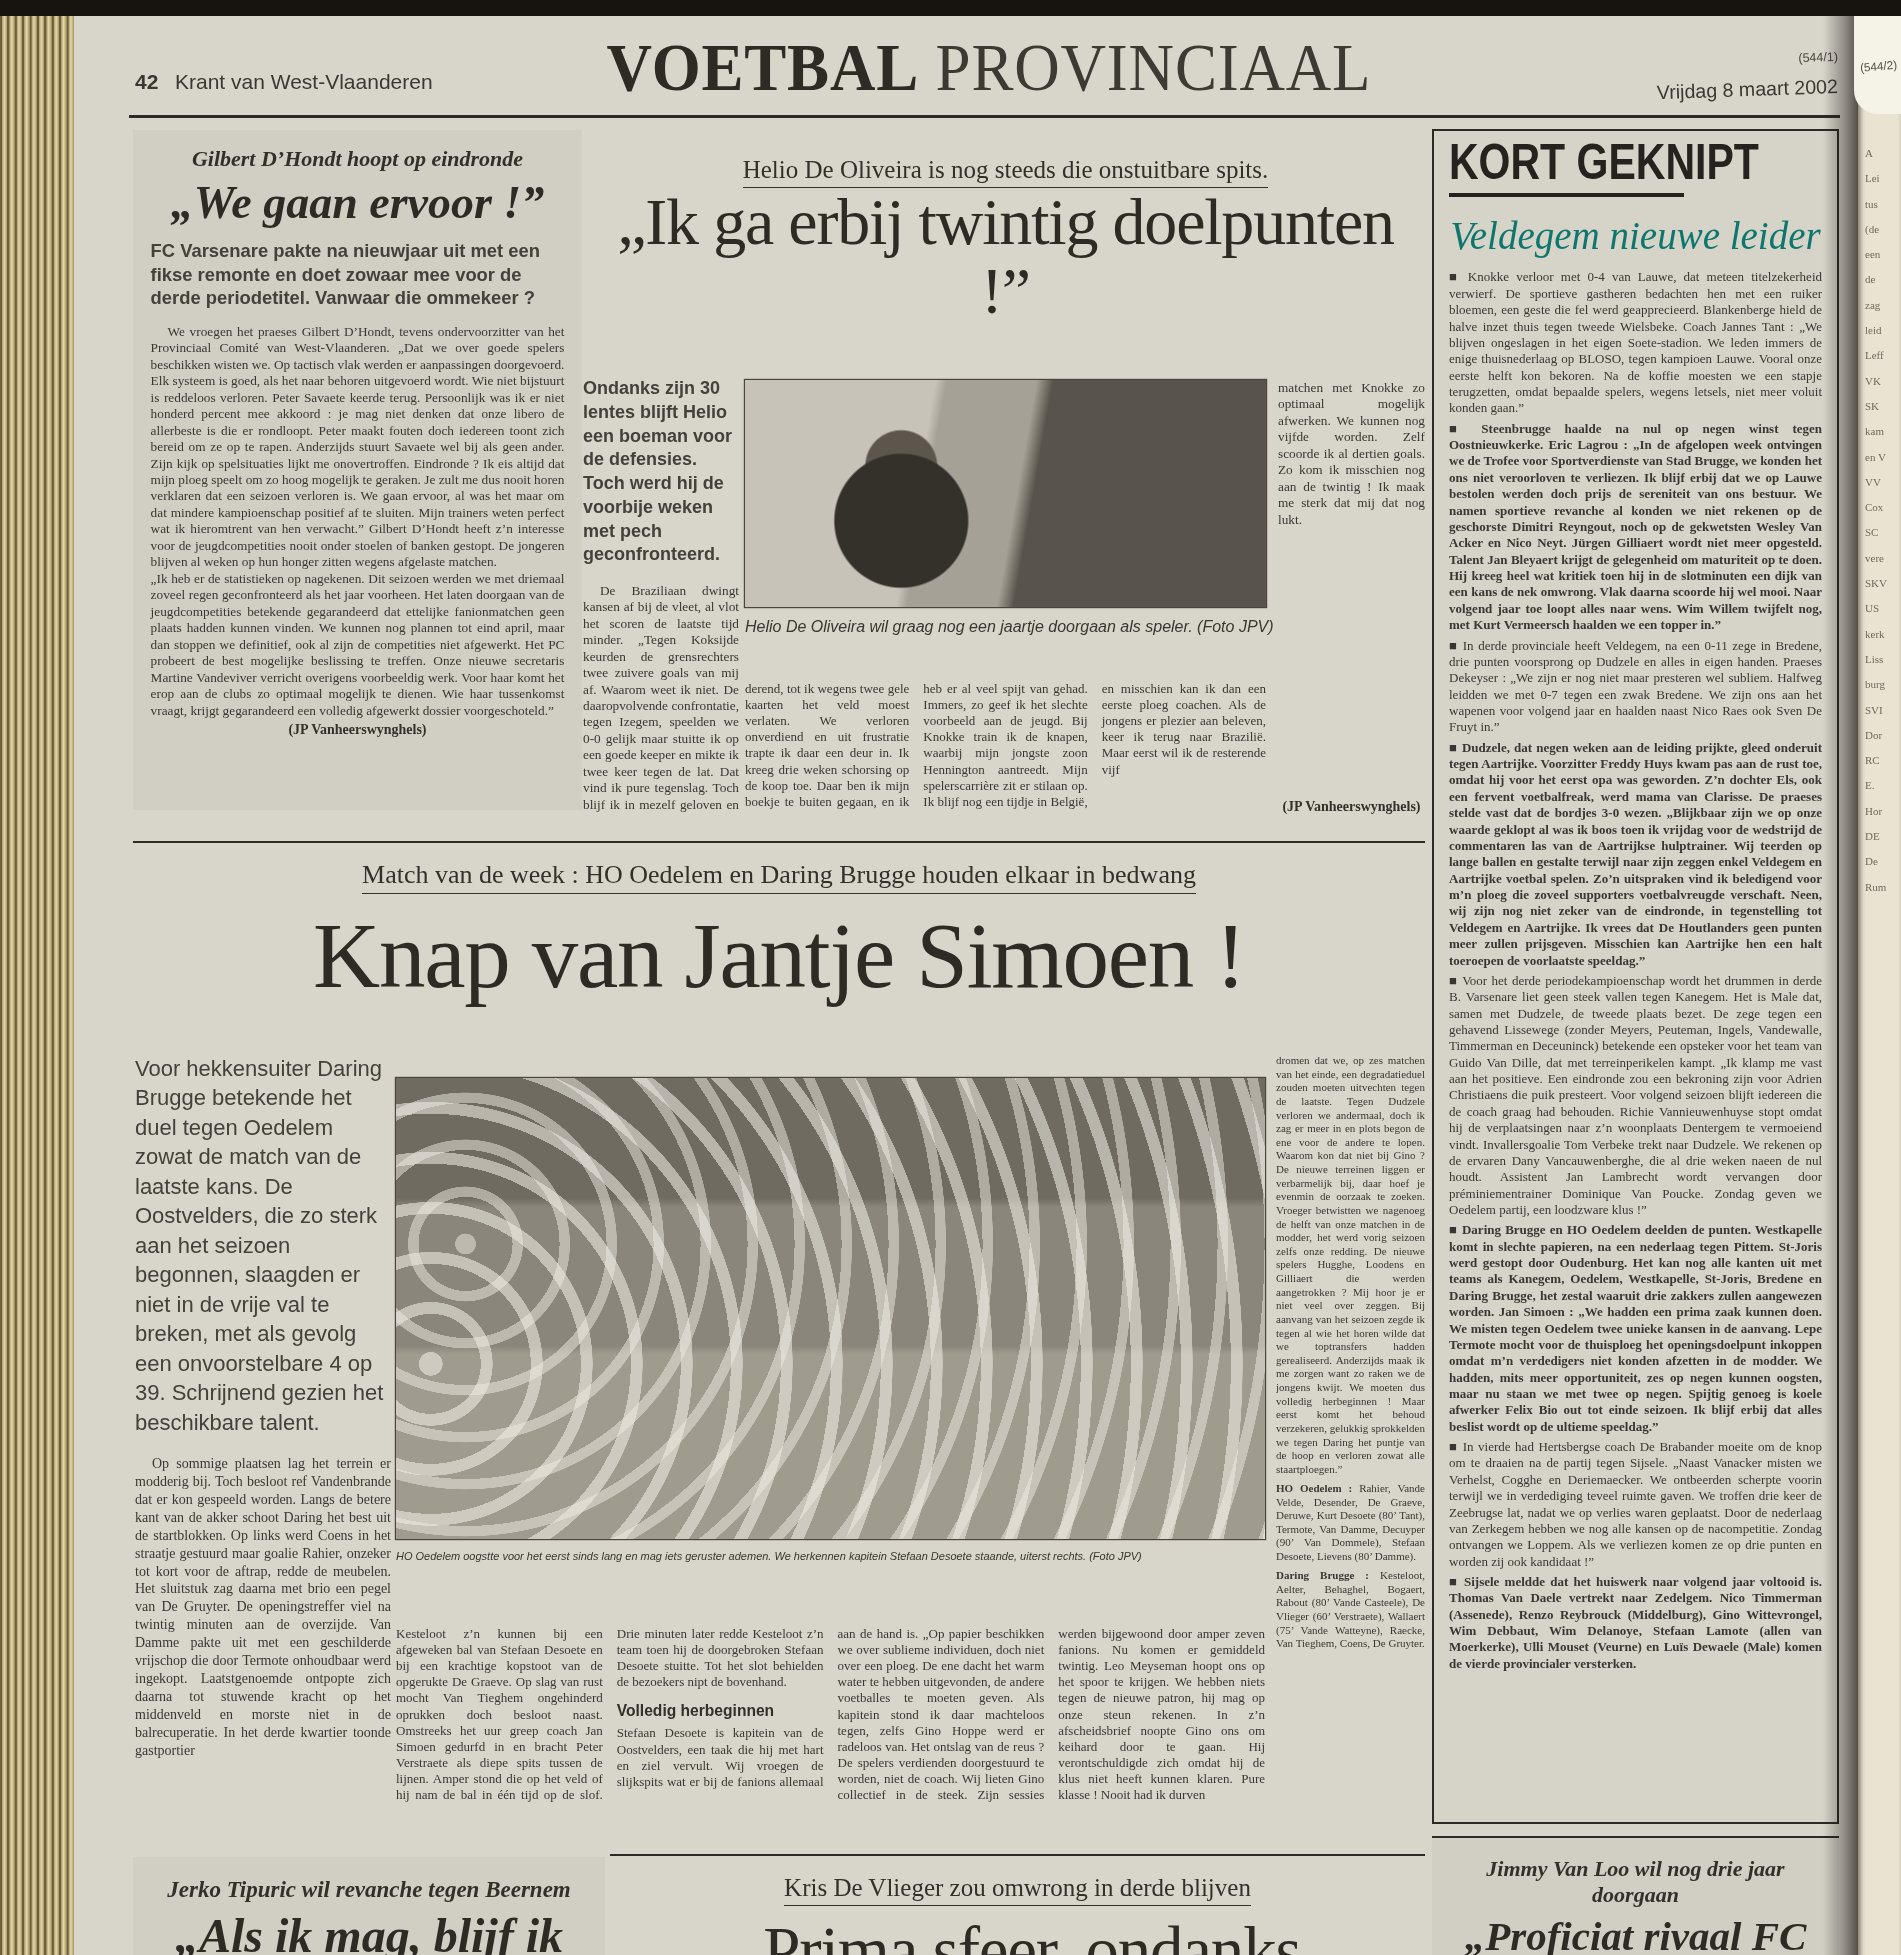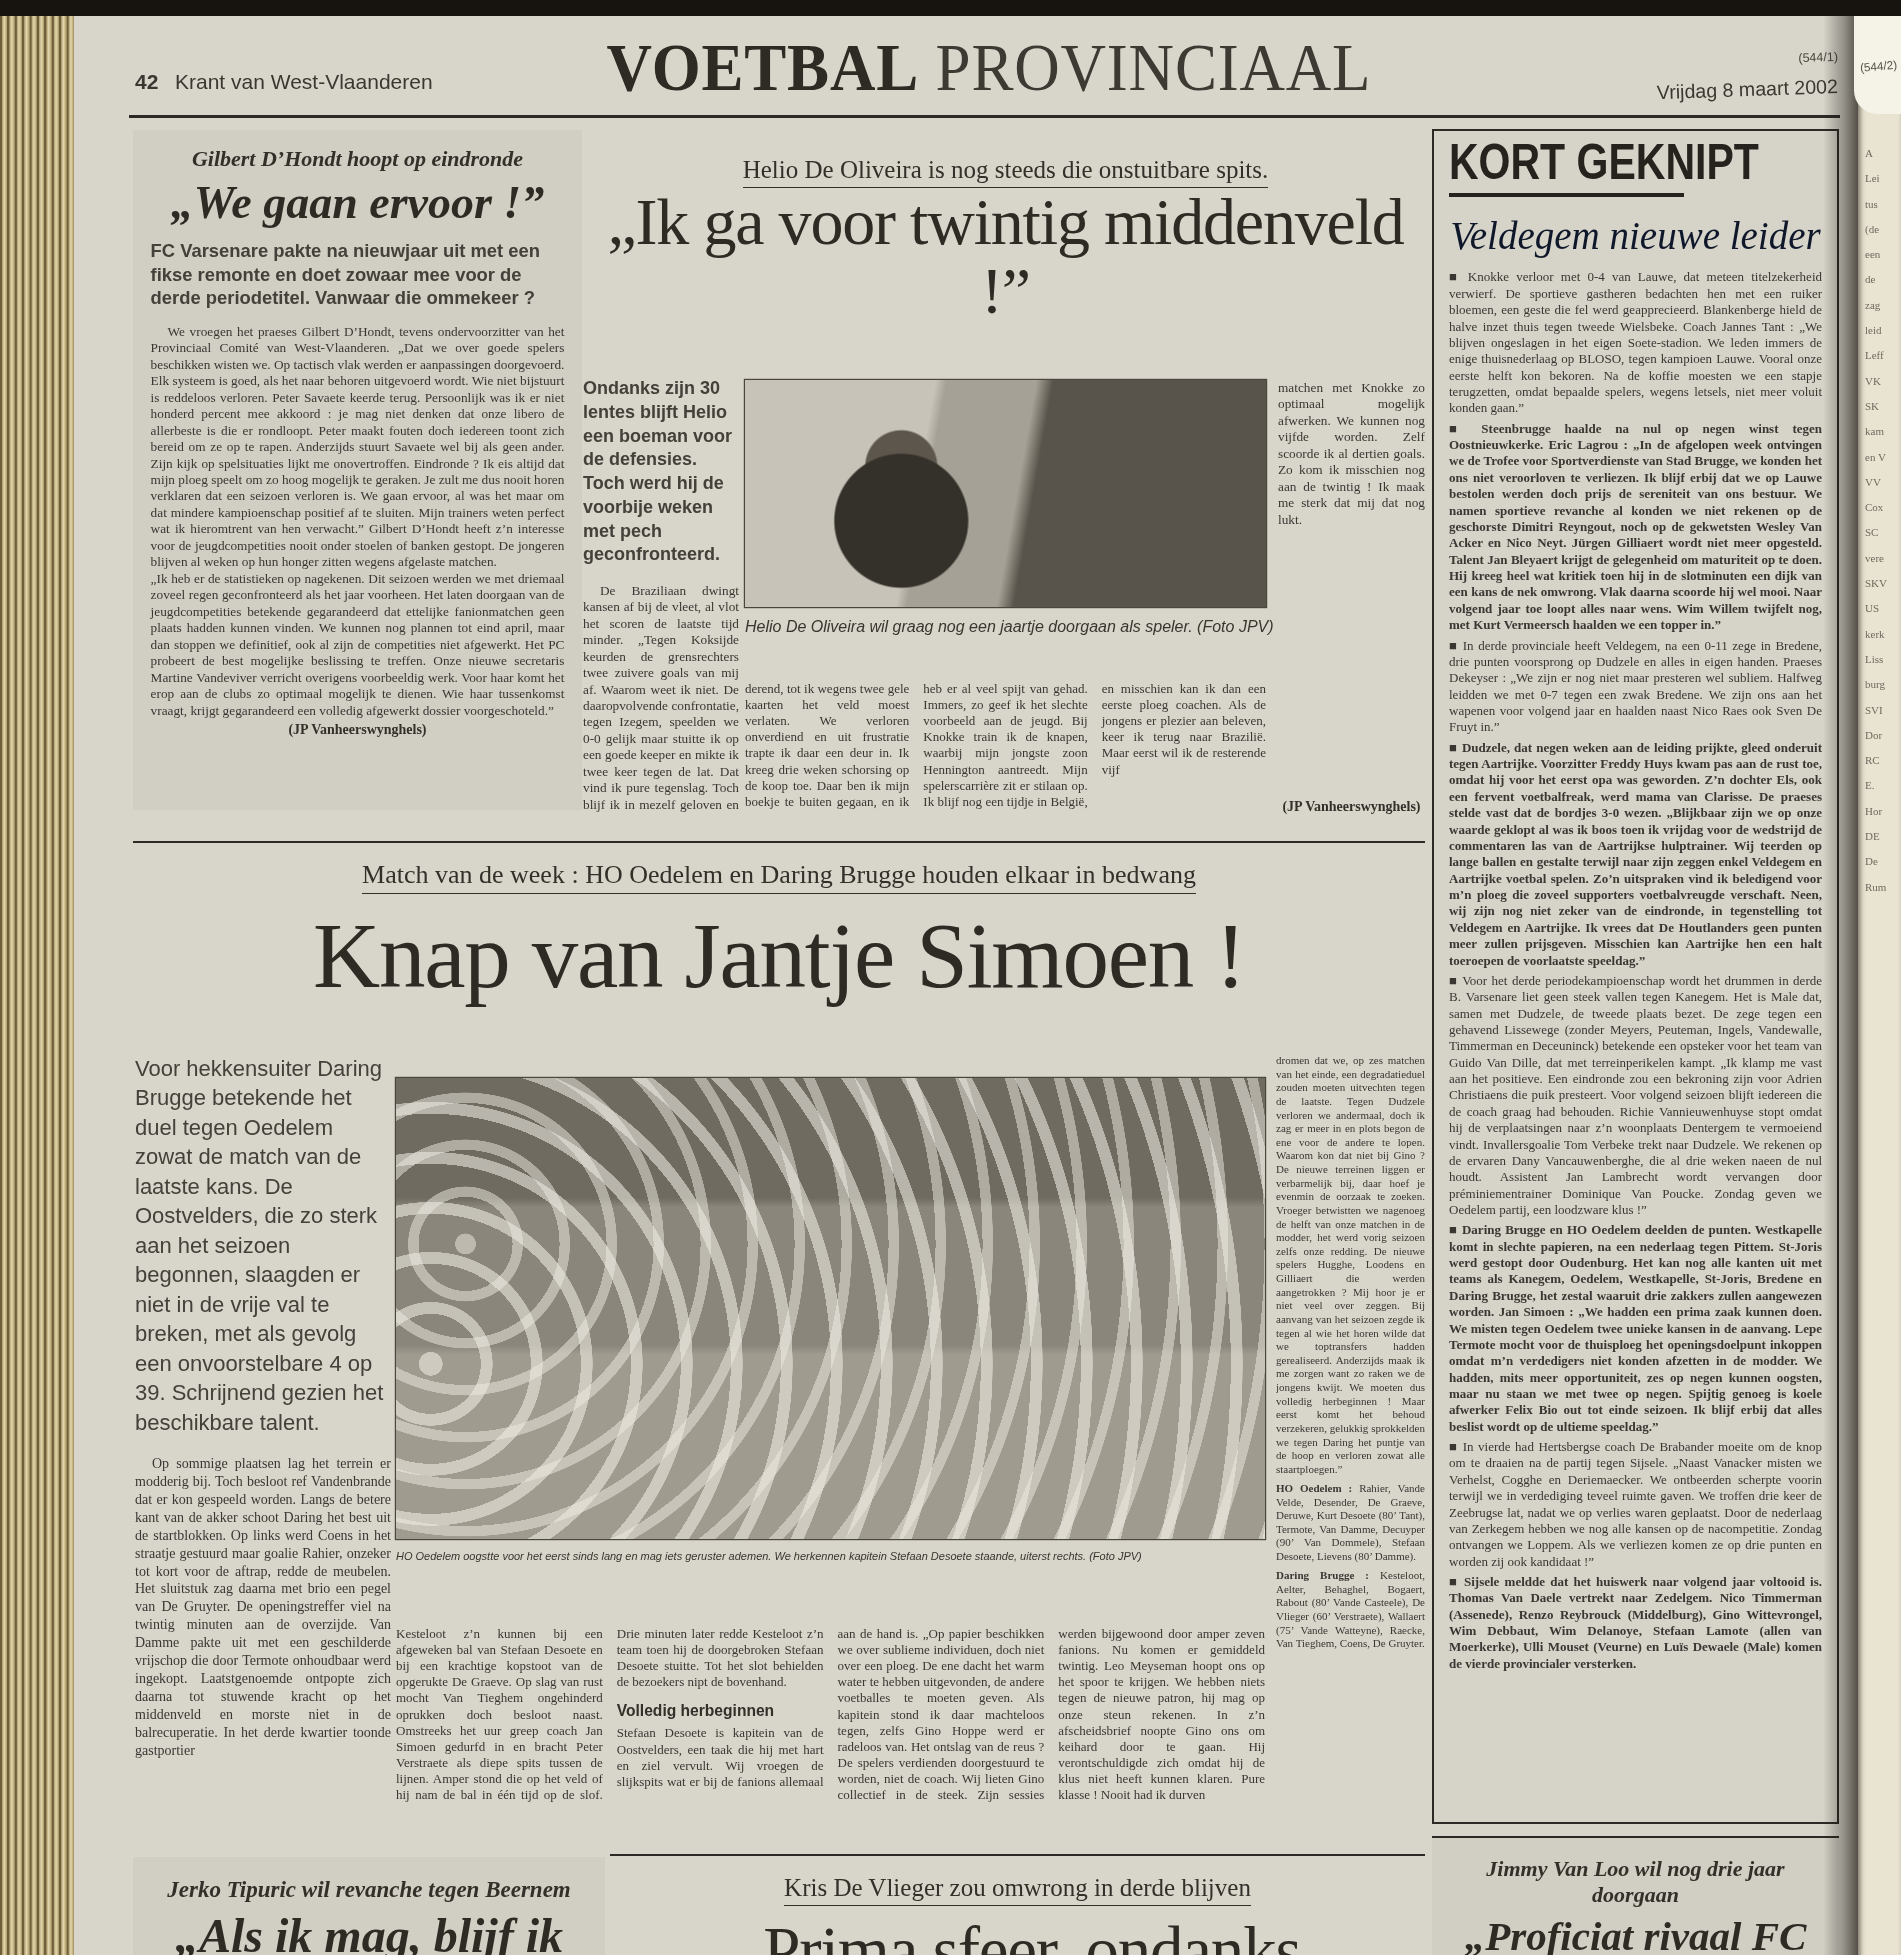--- a/index.html
+++ b/index.html
@@ -54,21 +54,21 @@
   .photo-team{background:
      repeating-radial-gradient(circle at 8% 36%, rgba(238,235,226,.5) 0 10.2px, transparent 10.6px 47px),
      repeating-radial-gradient(circle at 4% 62%, rgba(244,241,232,.55) 0 11.7px, transparent 12px 50px),
      linear-gradient(180deg,#6f6b61 0 26%,#8a867b 28% 58%,#a09b8f 60% 100%);}
   .subhead{font-family:"Liberation Sans",sans-serif;font-weight:bold;font-size:15.6px;margin:10.2px 0 5.5px 0;color:#33302a;}
   
   .kort{border:2.3px solid #2c2a25;background:#d6d3c9;}
   .kort-title{font-family:"Liberation Sans","DejaVu Sans",sans-serif;font-weight:bold;font-size:50px;
      color:#26231e;transform:scaleX(.82);transform-origin:left;white-space:nowrap;}
   .kort-bar{width:235px;height:3.9px;background:#26231e;margin-top:2.3px;}
-  .kort-sub{font-style:italic;font-size:39px;text-align:center;color:#0f172a;margin:15.6px 0 11.7px 0;font-weight:500;}
+  .kort-sub{font-style:italic;font-size:39px;text-align:center;color:#0f766e;margin:15.6px 0 11.7px 0;font-weight:500;}
   .kort-item{font-size:13px;line-height:1.26;text-align:justify;margin-bottom:3.9px;}
   .kort-item.bold{font-weight:bold;}
   .cols3{column-count:3;column-gap:14px;}
   .cols4{column-count:4;column-gap:14px;}
   .clip{overflow:hidden;}
   .rule{background:#2d2a25;}
 </style>
 </head>
 <body>
 
@@ -88,21 +88,21 @@
     <div class="hl hl-i" style="font-size:46px;margin:7px 0 11.7px 0;">„We gaan ervoor !”</div>
     <div class="lede" style="font-size:18.4px;margin-bottom:13.3px;">FC Varsenare pakte na nieuwjaar uit met een fikse remonte en doet zowaar mee voor de derde periodetitel. Vanwaar die ommekeer ?</div>
     <div class="body-t" style="font-size:13.3px;">
       <p class="ind">We vroegen het praeses Gilbert D’Hondt, tevens ondervoorzitter van het Provinciaal Comité van West-Vlaanderen. „Dat we over goede spelers beschikken wisten we. Op tactisch vlak werden er aanpassingen doorgevoerd. Elk systeem is goed, als het naar behoren uitgevoerd wordt. Wie niet bijstuurt is reddeloos verloren. Peter Savaete keerde terug. Persoonlijk was ik er niet honderd percent mee akkoord : je mag niet denken dat onze libero de allerbeste is die er rondloopt. Peter maakt fouten doch iedereen toont zich bereid om ze op te rapen. Anderzijds stuurt Savaete wel bij als geen ander. Zijn kijk op spelsituaties lijkt me onovertroffen. Eindronde ? Ik eis altijd dat mijn ploeg speelt om zo hoog mogelijk te geraken. Je zult me dus nooit horen verklaren dat een seizoen verloren is. We gaan ervoor, al was het maar om dat mindere kampioenschap positief af te sluiten. Mijn trainers weten perfect wat ik hieromtrent van hen verwacht.” Gilbert D’Hondt heeft z’n interesse voor de jeugdcompetities nooit onder stoelen of banken gestopt. De jongeren blijven al weken op hun honger zitten wegens afgelaste matchen.</p>
       <p>„Ik heb er de statistieken op nagekenen. Dit seizoen werden we met driemaal zoveel regen geconfronteerd als het jaar voorheen. Het laten doorgaan van de jeugdcompetities betekende gegarandeerd dat ettelijke fanionmatchen geen plaats hadden kunnen vinden. We kunnen nog plannen tot eind april, maar dan stoppen we definitief, ook al zijn de competities niet afgewerkt. Het PC probeert de best mogelijke beslissing te treffen. Onze nieuwe secretaris Martine Vandeviver verricht overigens voorbeeldig werk. Voor haar komt het erop aan de clubs zo optimaal mogelijk te dienen. Wie haar tussenkomst vraagt, krijgt gegarandeerd een volledig afgewerkt dossier voorgeschoteld.”</p>
     </div>
     <div class="byline">(JP Vanheerswynghels)</div>
   </div>
 
   <div class="abs kicker-r" style="left:587px;top:156px;width:837px;font-size:25px;"><span class="u">Helio De Oliveira is nog steeds die onstuitbare spits.</span></div>
-  <div class="abs hl hl-c" style="left:587px;top:187px;width:837px;font-size:66px;">„Ik ga voor twintig middenveld !”</div>
+  <div class="abs hl hl-c" style="left:587px;top:187px;width:837px;font-size:66px;">„Ik ga erbij twintig doelpunten !”</div>
 
   <div class="abs clip" style="left:583px;top:377px;width:156px;height:438px;">
     <div class="lede" style="font-size:18px;line-height:1.32;margin-bottom:15.6px;">Ondanks zijn 30 lentes blijft Helio een boeman voor de defensies. Toch werd hij de voorbije weken met pech geconfronteerd.</div>
     <div class="body-t" style="font-size:13.3px;">
         <p class="ind">De Braziliaan dwingt kansen af bij de vleet, al vlot het scoren de laatste tijd minder. „Tegen Koksijde keurden de grensrechters twee zuivere goals van mij af. Waarom weet ik niet. De daaropvolvende confrontatie, tegen Izegem, speelden we 0-0 gelijk maar stuitte ik op een goede keeper en mikte ik twee keer tegen de lat. Dat vind ik pure tegenslag. Toch blijf ik in mezelf geloven en train dat de stukken eraf vliegen. Ja, ik doe er nog een jaartje bij. Liefst bij Knokke, mijn voorstel is binnen bij het bestuur. Nu moet ik afwachten. De match tegen Lauwe betekende iets heel speciaals voor mij. Op verplaatsing bij de leiders presteerden we den-</p>
       </div>
   </div>
 
   <div class="abs photo photo-helio" style="left:745px;top:380px;width:521px;height:227px;"></div>
   <div class="abs caption" style="left:745px;top:617px;width:649px;font-size:16px;">Helio De Oliveira wil graag nog een jaartje doorgaan als speler. (Foto JPV)</div>

